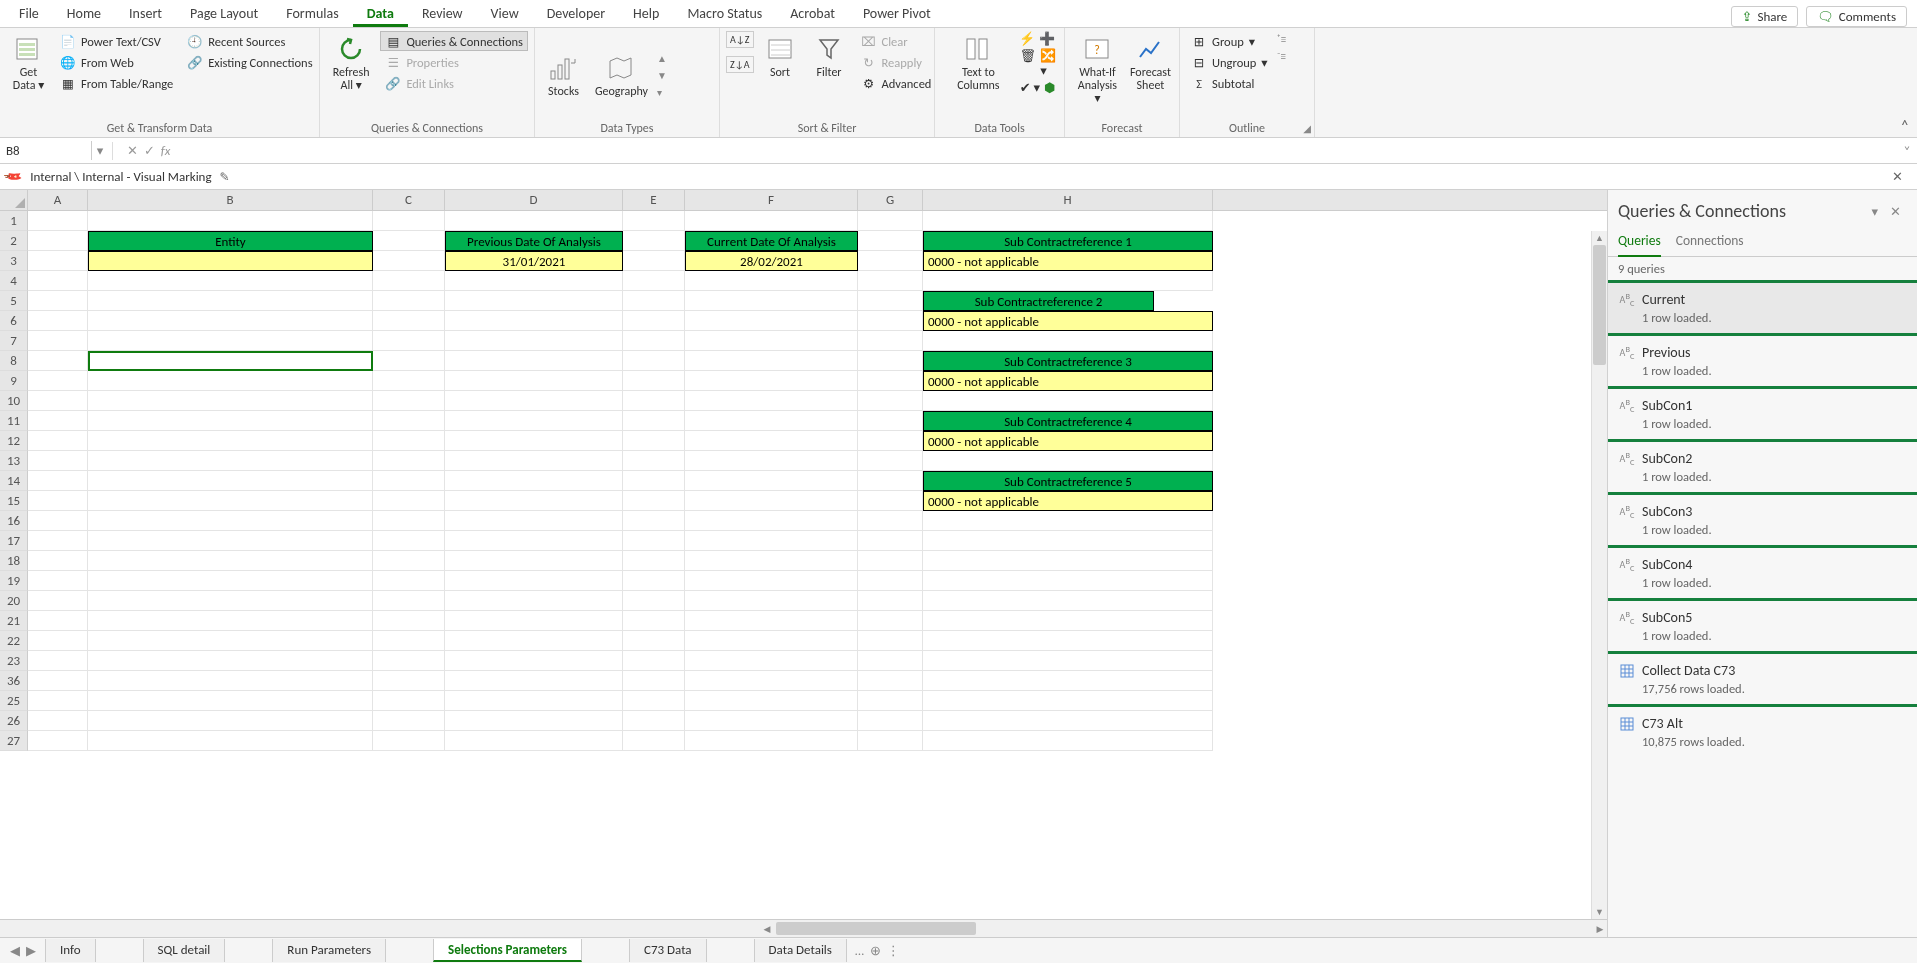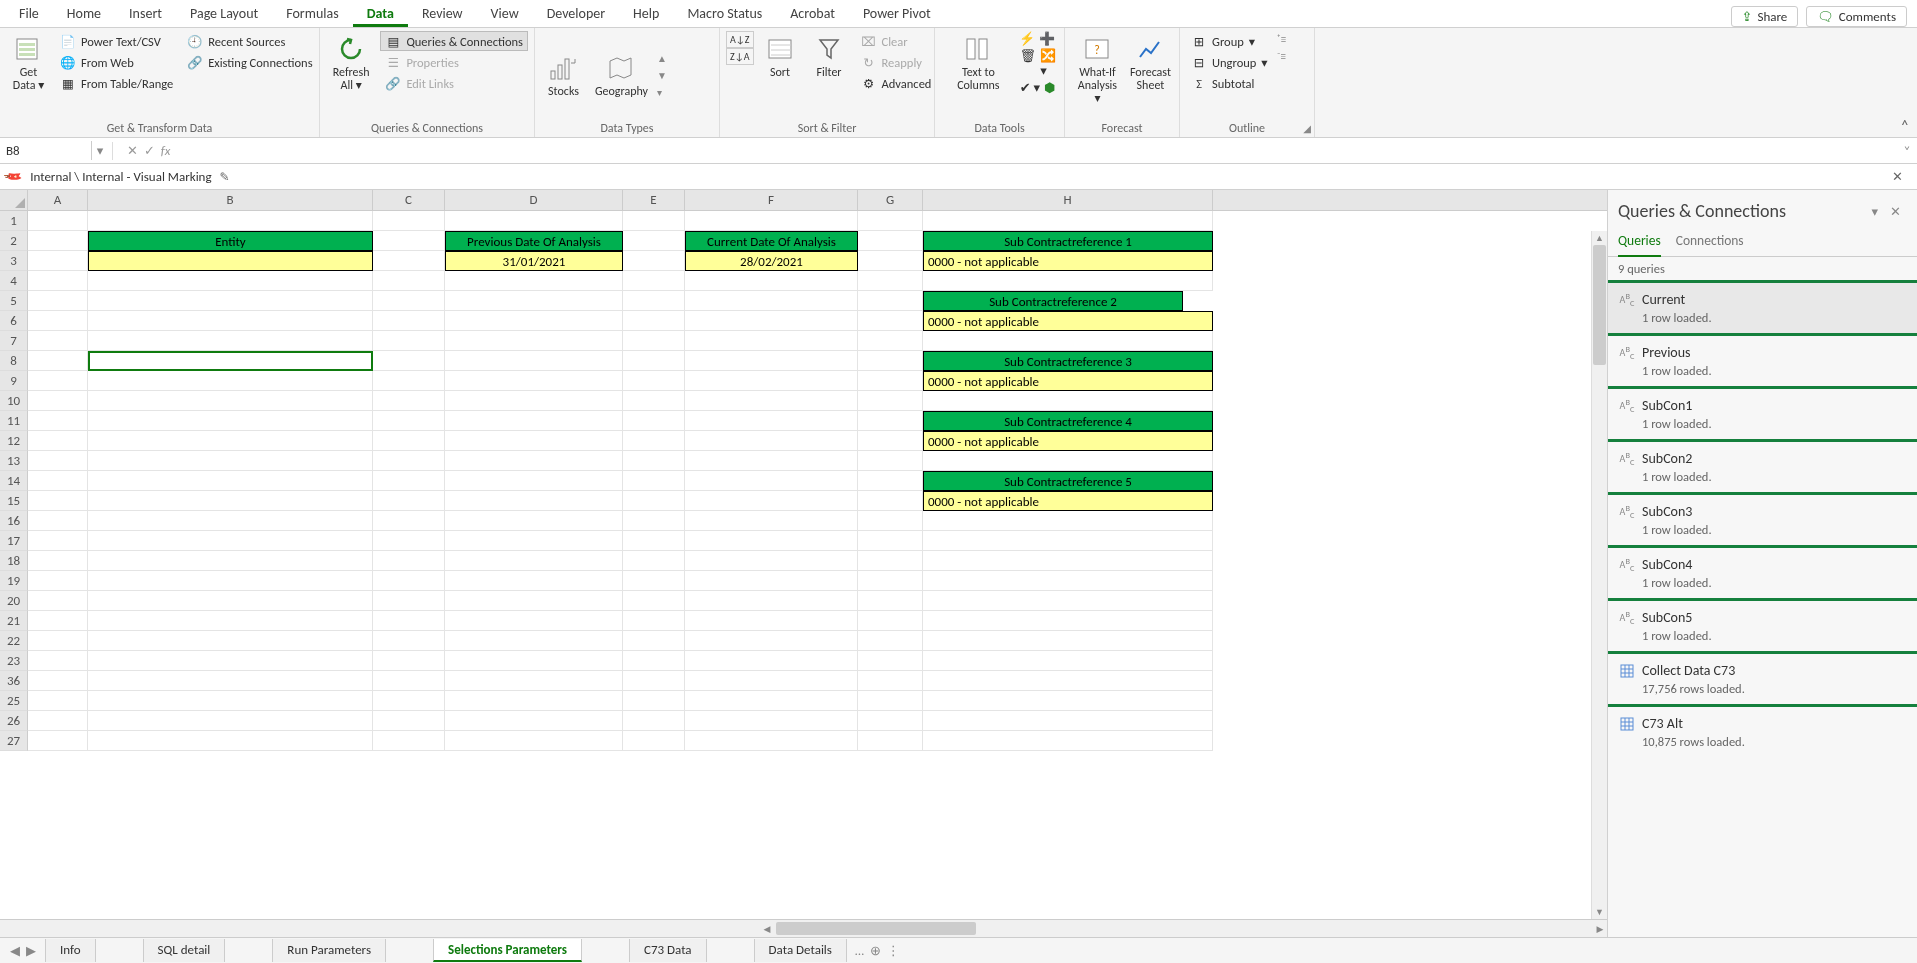--- a/index.html
+++ b/index.html
@@ -232,21 +232,21 @@
         <span style="cursor:pointer; font-size:10px;">▲</span>
         <span style="cursor:pointer; font-size:10px;">▼</span>
         <span style="cursor:pointer; font-size:10px;">▾</span>
       </div>
     </div>
     <div class="r-label">Data Types</div>
   </div>
 
   <div class="r-group" style="width:215px">
     <div class="r-body">
-      <div class="r-col" style="justify-content:center; gap:0;">
+      <div class="r-col" style="justify-content:center; gap:8px;">
         <div style="border:1px solid #ccc; padding:1px 3px; font-size:10px; cursor:pointer;">A↓Z</div>
         <div style="border:1px solid #ccc; padding:1px 3px; font-size:10px; cursor:pointer;">Z↓A</div>
       </div>
       <div class="r-big">
         <div class="ic">
             <svg width="26" height="24">
               <rect x="2" y="3" width="22" height="18" fill="#fff" stroke="#888"></rect>
               <path d="M4 8 H24 M4 13 H24 M4 18 H24" stroke="#ccc"></path>
             </svg>
           </div>
@@ -436,21 +436,21 @@
           </div>
           <div class="grow">
             <div class="rowh">5</div>
             <div class="cell" style="width: 60px;"></div>
             <div class="cell" style="width: 285px;"></div>
             <div class="cell" style="width: 72px;"></div>
             <div class="cell" style="width: 178px;"></div>
             <div class="cell" style="width: 62px;"></div>
             <div class="cell" style="width: 173px;"></div>
             <div class="cell" style="width: 65px;"></div>
-            <div class="cell hdr-green" style="width: 260px;">Sub Contractreference 2</div>
+            <div class="cell hdr-green" style="width: 231px;">Sub Contractreference 2</div>
           </div>
           <div class="grow">
             <div class="rowh">6</div>
             <div class="cell" style="width: 60px;"></div>
             <div class="cell" style="width: 285px;"></div>
             <div class="cell" style="width: 72px;"></div>
             <div class="cell" style="width: 178px;"></div>
             <div class="cell" style="width: 62px;"></div>
             <div class="cell" style="width: 173px;"></div>
             <div class="cell" style="width: 65px;"></div>

